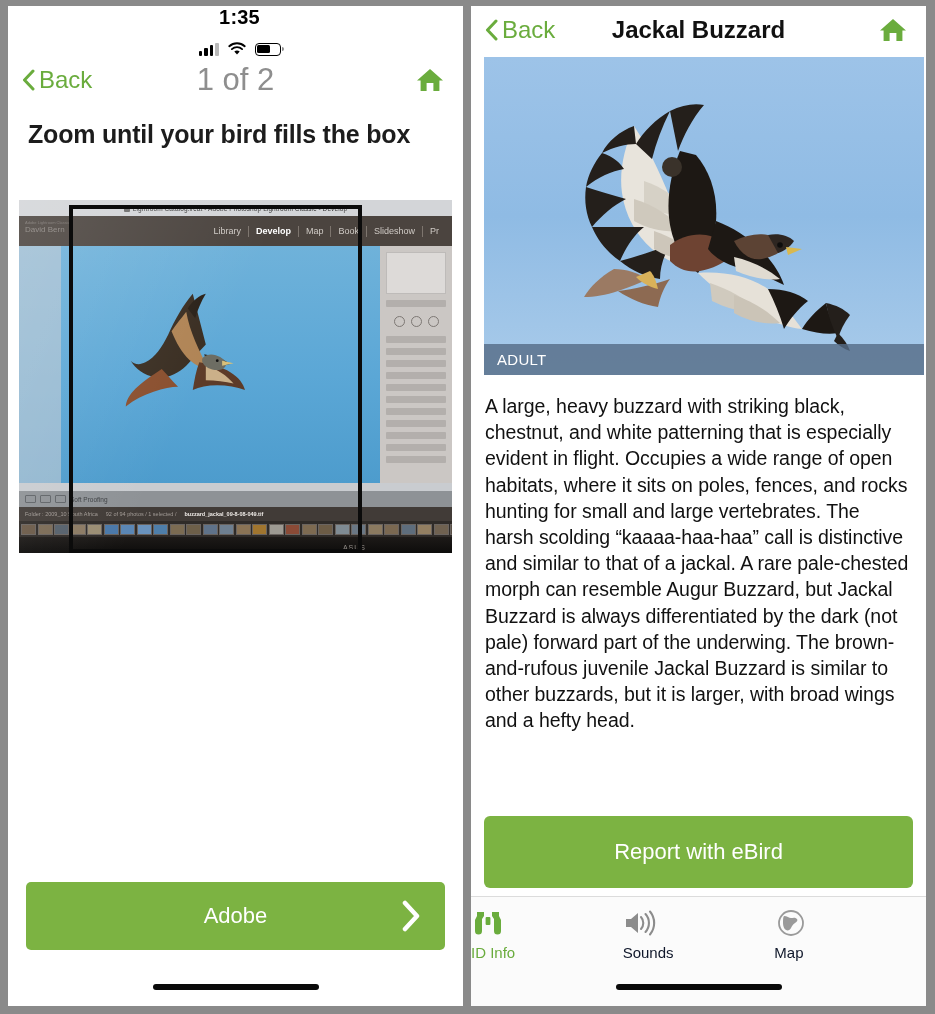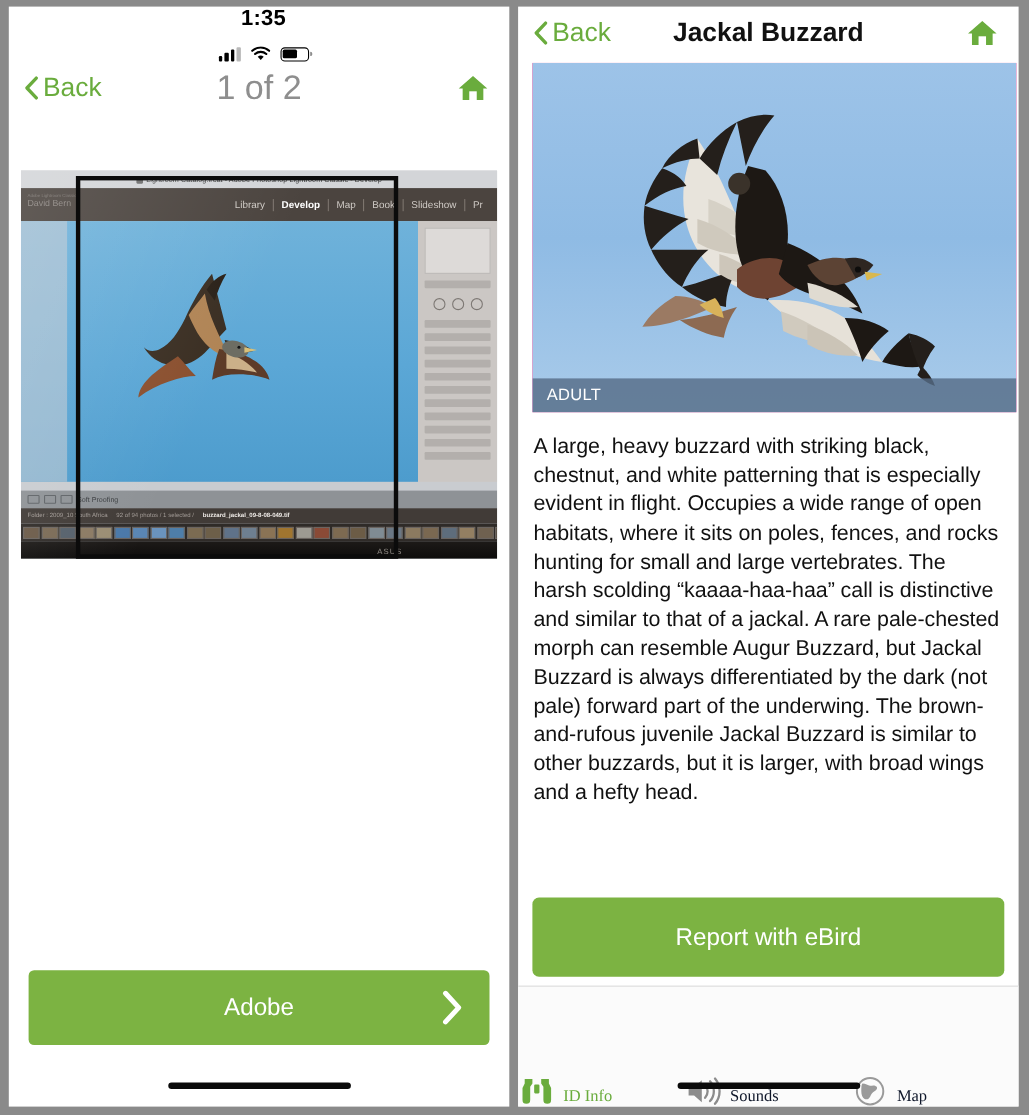--- a/index.html
+++ b/index.html
@@ -325,25 +325,24 @@
     left: 0; right: 0; bottom: 0;
     height: 110px;
     background: #fbfbfb;
     border-top: 1px solid #dcdcdc;
     display: flex;
     padding-top: 12px;
   }
   .tab {
     flex: 1;
     display: flex;
-    flex-direction: row;
-    align-items: flex-end;
+    flex-direction: column;
+    align-items: flex-start;
     gap: 7px;
     cursor: pointer;
-    font-family: Liberation Serif, serif;
   }
   .tab .lbl { font-size: 15px; color: #0f172a; }
   .tab.active .lbl { color: #6aac3d; }
   .tab svg { display: block; }
 </style>
 </head>
 <body>
 
 <div id="frame">
 
@@ -376,20 +375,21 @@
         </svg>
         <span>Back</span>
       </div>
       <div class="nav-title muted">1 of 2</div>
       <svg class="home-icon" viewBox="0 0 30 28">
         <path d="M15 3 2 14.5h3.6V25h18.8V14.5H28z" fill="#6aac3d"></path>
         <rect x="11.6" y="17" width="6.8" height="8" fill="#fff"></rect>
       </svg>
     </div>
 
+    <div class="zoom-heading">Zoom until your bird fills the box</div>
 
     <div class="photo-stage">
       <div class="laptop-photo">
         <div class="lr">
           <div class="lr-bezel"></div>
 
           <div class="lr-titlebar">
             <span class="doc-ico"></span>
             <span>Lightroom Catalog.lrcat - Adobe Photoshop Lightroom Classic - Develop</span>
           </div>

